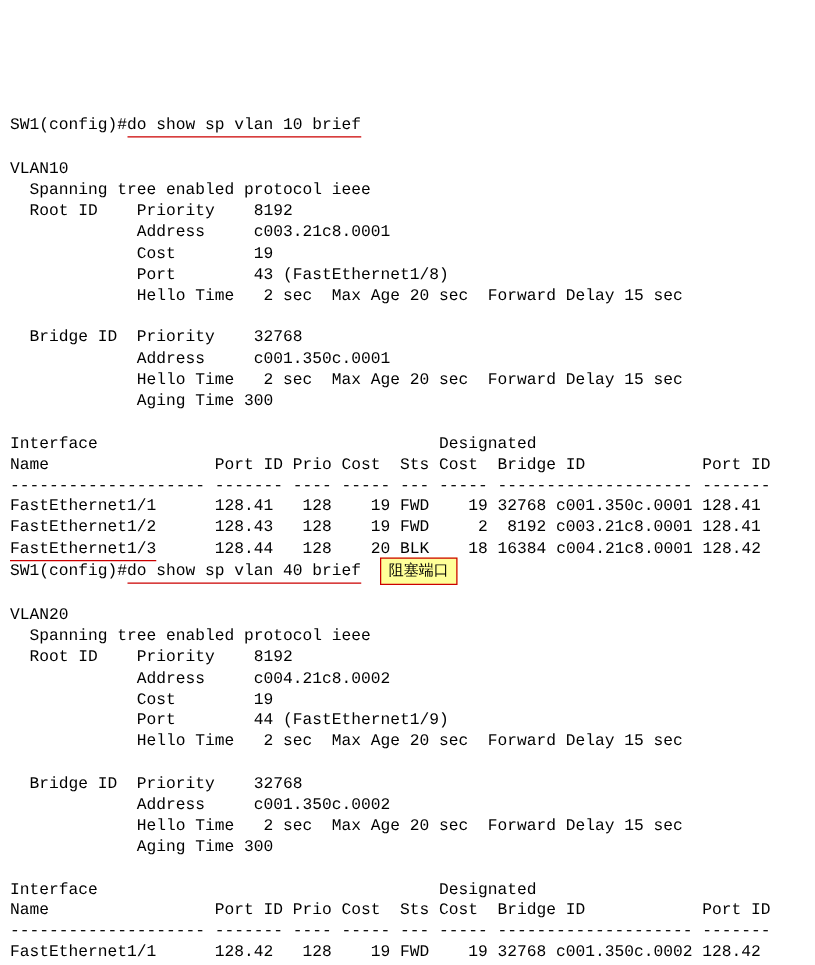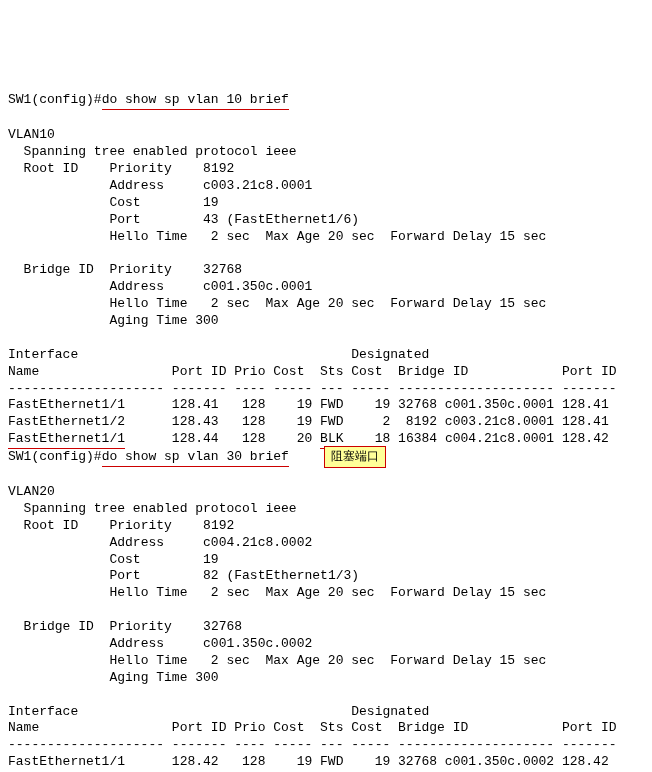--- a/index.html
+++ b/index.html
@@ -33,42 +33,42 @@
 
 
 <div class="block">
 <span>SW1(config)#</span><span class="underline-red">do show sp vlan 10 brief</span>
 
 <span>VLAN10</span>
 <span>  Spanning tree enabled protocol ieee</span>
 <span>  Root ID</span>    <span>Priority</span>    <span>8192</span>
              <span>Address</span>     <span>c003.21c8.0001</span>
              <span>Cost</span>        <span>19</span>
-             <span>Port</span>        <span>43 (FastEthernet1/6)</span>
+             <span>Port</span>        <span>43 (FastEthernet1/8)</span>
              <span>Hello Time   2 sec  Max Age 20 sec  Forward Delay 15 sec</span>
 
 <span>  Bridge ID</span>  <span>Priority</span>    <span>32768</span>
              <span>Address</span>     <span>c001.350c.0001</span>
              <span>Hello Time   2 sec  Max Age 20 sec  Forward Delay 15 sec</span>
              <span>Aging Time 300</span>
 
 <span>Interface                                   Designated</span>
 <span>Name                 Port ID Prio Cost  Sts Cost  Bridge ID            Port ID</span>
 <span>-------------------- ------- ---- ----- --- ----- -------------------- -------</span>
 <span>FastEthernet1/1      128.41   128    19 FWD    19 32768 c001.350c.0001 128.41</span>
 <span>FastEthernet1/2      128.43   128    19 FWD     2  8192 c003.21c8.0001 128.41</span>
-<span class="underline-red">FastEthernet1/1</span><span>      128.44   128    20 </span><span class="underline-red">BLK</span><span>    18 16384 c004.21c8.0001 128.42</span>
-<span>SW1(config)#</span><span class="underline-red">do show sp vlan 30 brief</span><span class="callout-box" style="left:316px; margin-top:-3px;">阻塞端口</span>
+<span class="underline-red">FastEthernet1/3</span><span>      128.44   128    20 </span><span class="underline-red">BLK</span><span>    18 16384 c004.21c8.0001 128.42</span>
+<span>SW1(config)#</span><span class="underline-red">do show sp vlan 40 brief</span><span class="callout-box" style="left:296px; margin-top:-3px;">阻塞端口</span>
 
 <span>VLAN20</span>
 <span>  Spanning tree enabled protocol ieee</span>
 <span>  Root ID</span>    <span>Priority</span>    <span>8192</span>
              <span>Address</span>     <span>c004.21c8.0002</span>
              <span>Cost</span>        <span>19</span>
-             <span>Port</span>        <span>82 (FastEthernet1/3)</span>
+             <span>Port</span>        <span>44 (FastEthernet1/9)</span>
              <span>Hello Time   2 sec  Max Age 20 sec  Forward Delay 15 sec</span>
 
 <span>  Bridge ID</span>  <span>Priority</span>    <span>32768</span>
              <span>Address</span>     <span>c001.350c.0002</span>
              <span>Hello Time   2 sec  Max Age 20 sec  Forward Delay 15 sec</span>
              <span>Aging Time 300</span>
 
 <span>Interface                                   Designated</span>
 <span>Name                 Port ID Prio Cost  Sts Cost  Bridge ID            Port ID</span>
 <span>-------------------- ------- ---- ----- --- ----- -------------------- -------</span>

